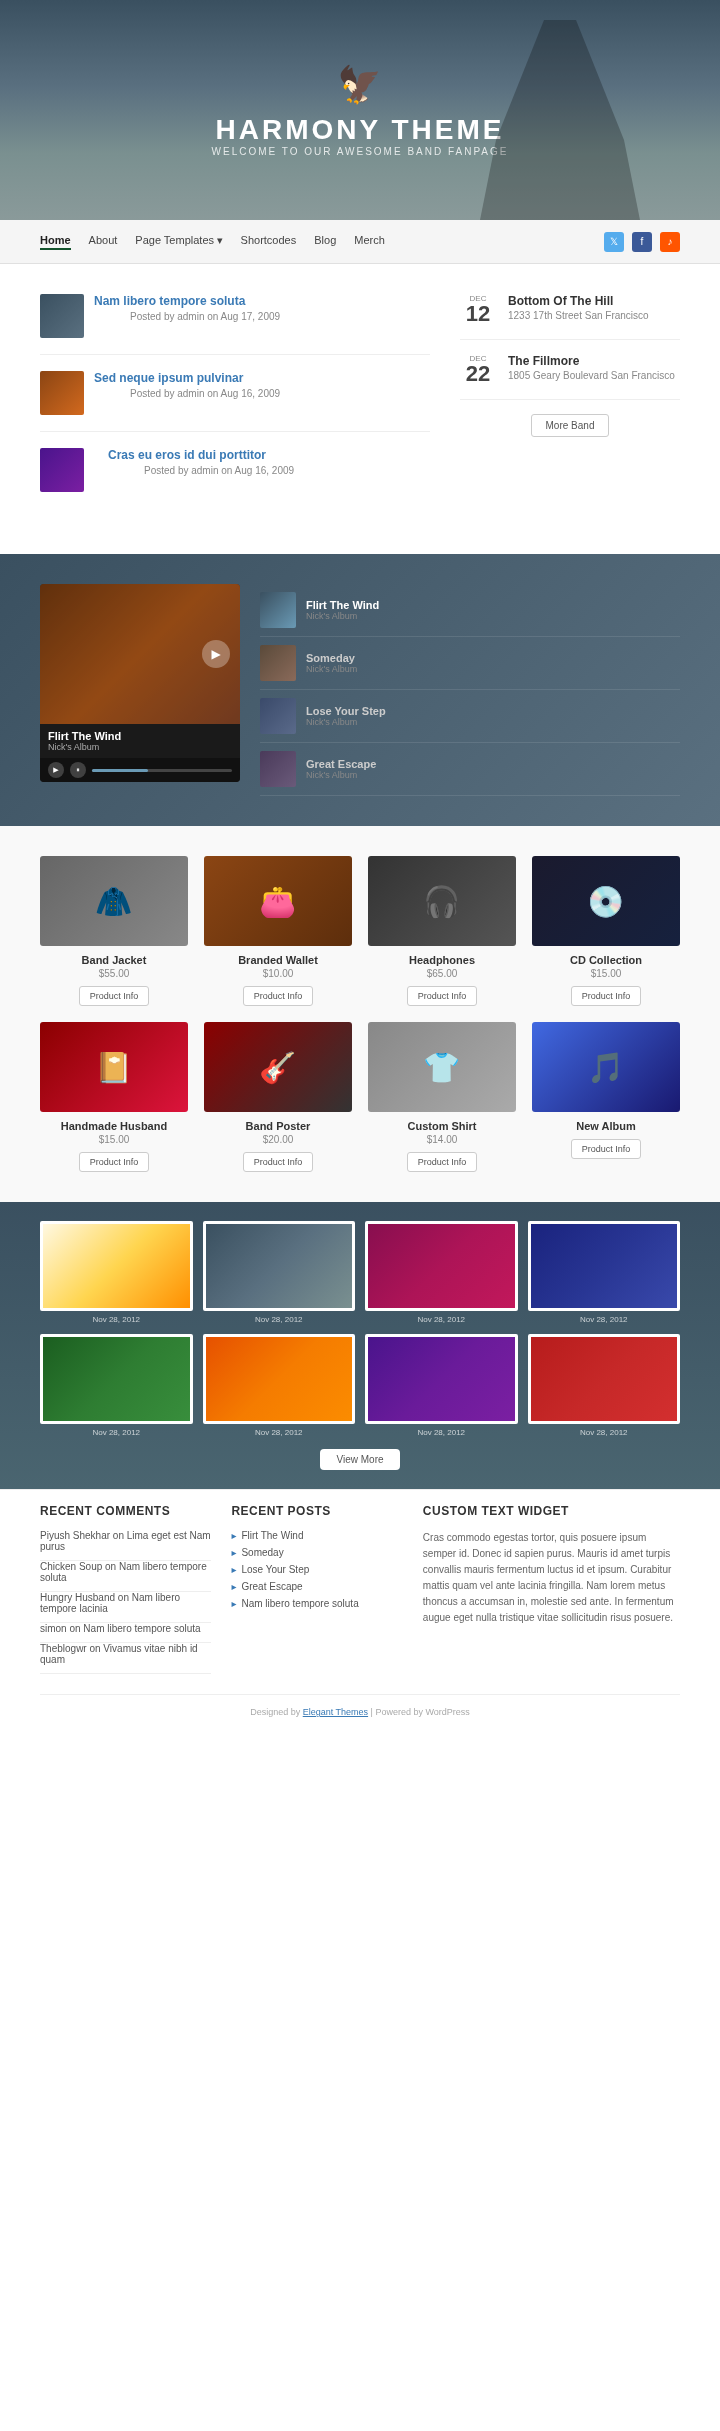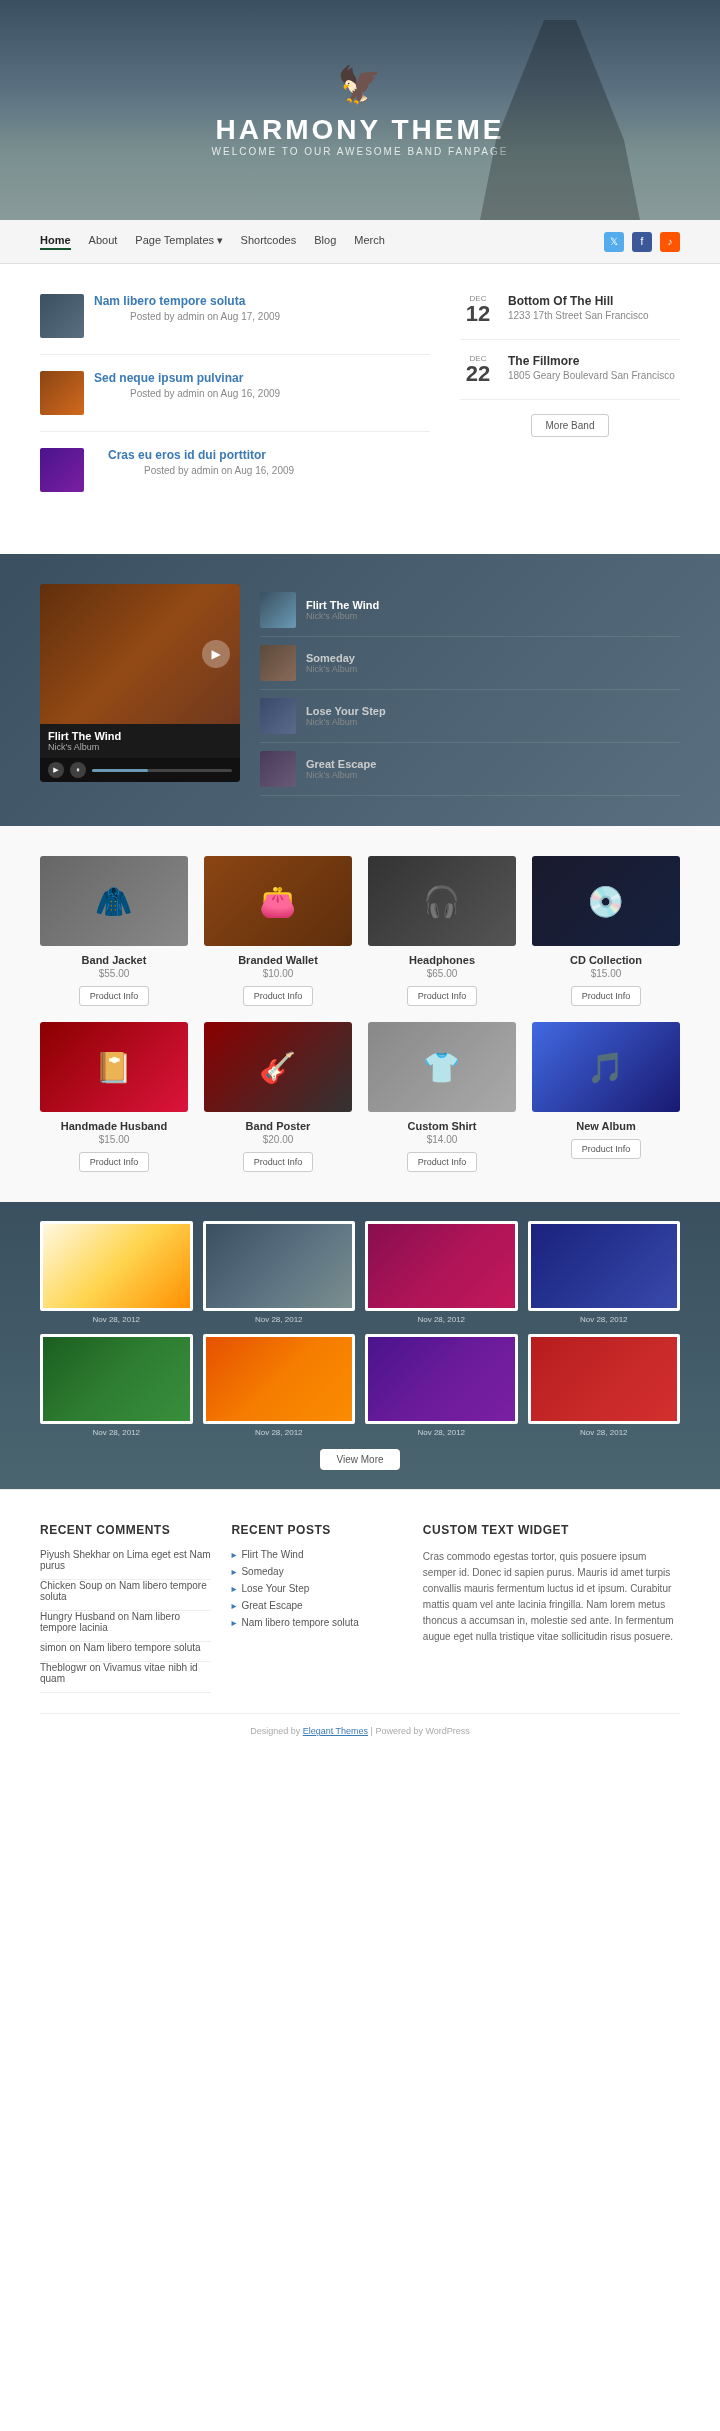--- a/index.html
+++ b/index.html
@@ -377,21 +377,21 @@
       border-radius: 4px;
       font-size: 10px;
       color: #555;
       cursor: pointer;
     }
 
     
     .footer {
       width: 720px;
       background: #fff;
-      padding: 33px 40px 20px;
+      padding: 14px 40px 20px;
       border-top: 1px solid #eee;
     }
     .footer-cols {
       display: grid;
       grid-template-columns: 1fr 1fr 1.5fr;
       gap: 20px;
       margin-bottom: 20px;
     }
     .footer-widget-title {
       font-size: 12px;

